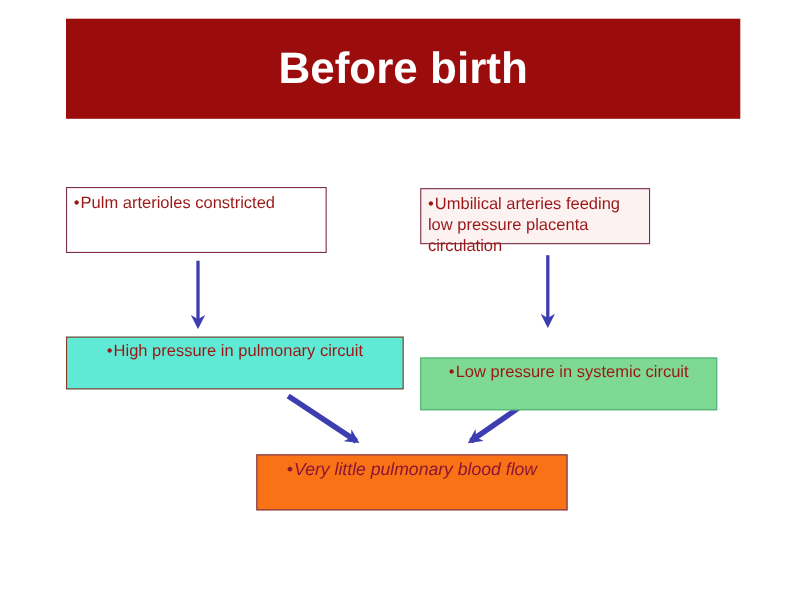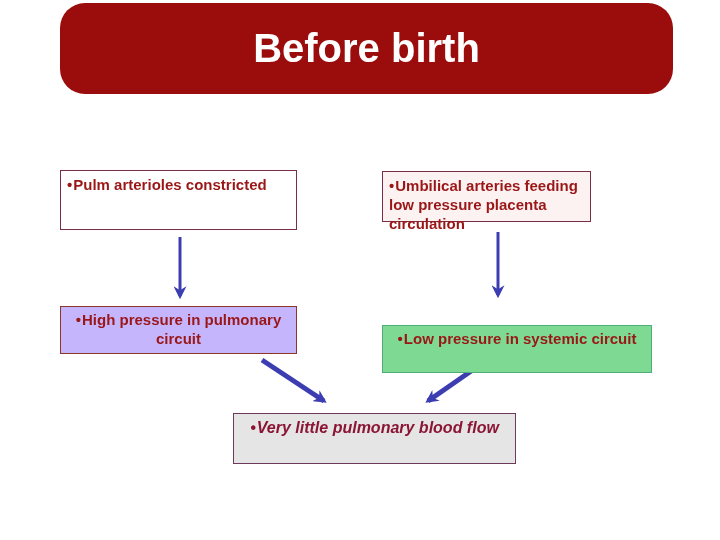--- a/index.html
+++ b/index.html
@@ -7,36 +7,36 @@
 
   .slide {
     position: relative;
     width: 720px; height: 540px;
     background: #ffffff;
     overflow: hidden;
   }
 
   .title-banner {
     position: absolute;
-    left: 60px; top: 3px;
+    left: 60px; top: 17px;
     width: 613px; height: 91px;
     background: #9b0c0c;
-    display: flex; align-items: center; justify-content: center; border-radius: 25px;
+    display: flex; align-items: center; justify-content: center;
   }
   .title-text {
     color: #ffffff;
     font-size: 40px;
     font-weight: bold;
     white-space: nowrap;
   }
 
   .fbox {
     position: absolute;
     box-sizing: border-box;
-    font-weight: bold;
+    font-weight: normal;
     font-size: 15px;
     line-height: 19px;
     color: #9b1717;
   }
   .bullet { margin-right: 1px; }
 
   .box-pulm {
     left: 60px; top: 170px; width: 237px; height: 60px;
     background: #ffffff;
     border: 1px solid #7a2e46;
@@ -44,37 +44,37 @@
     text-align: left;
   }
   .box-umbilical {
     left: 382px; top: 171px; width: 209px; height: 51px;
     background: #fcf2f2;
     border: 1px solid #7a2e46;
     padding: 4px 6px;
     text-align: left;
   }
   .box-high {
-    left: 60px; top: 306px; width: 237px; height: 48px;
-    background: #c4b5fd;
+    left: 60px; top: 306px; width: 307px; height: 48px;
+    background: #5eead4;
     border: 1px solid #8b3626;
     padding: 3px 12px;
     text-align: center;
   }
   .box-low {
     left: 382px; top: 306px; width: 270px; height: 48px;
     background: #7eda92;
     border: 1px solid #4fae78;
     padding: 3px 12px;
     text-align: center;
     margin-top: 19px;
   }
   .box-flow {
     left: 233px; top: 413px; width: 283px; height: 51px;
-    background: #e5e5e5;
+    background: #f97316;
     border: 1px solid #6d3a5c;
     padding: 3px 12px;
     text-align: center;
     font-style: italic;
     font-size: 16px;
     line-height: 21px;
     color: #8b1535;
   }
 
   .arrow-layer {

